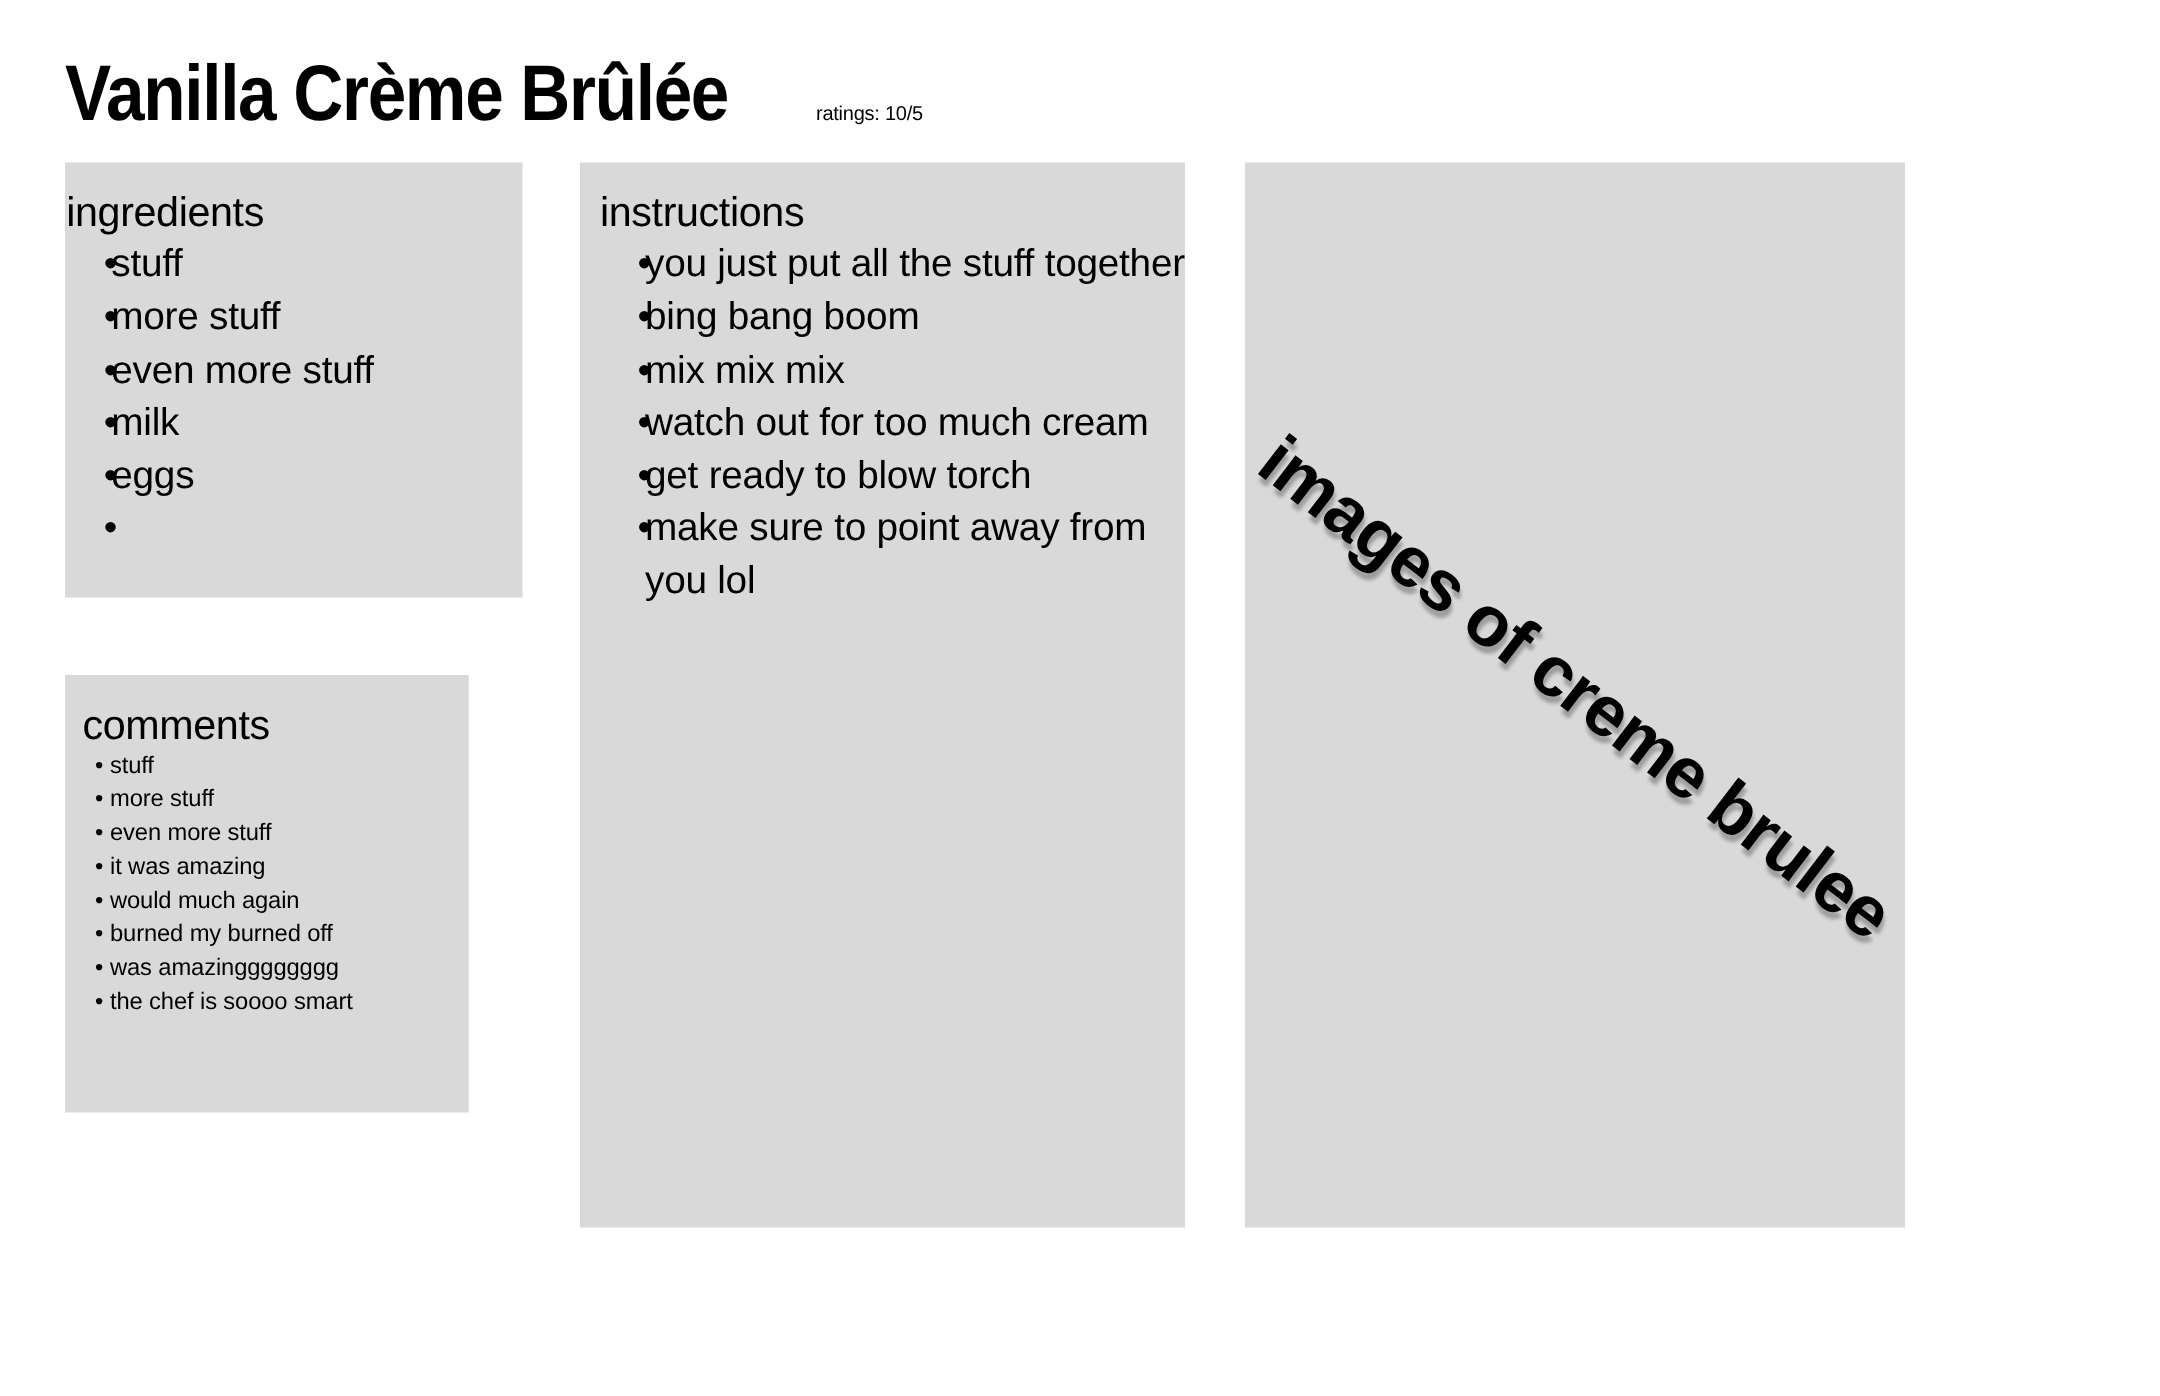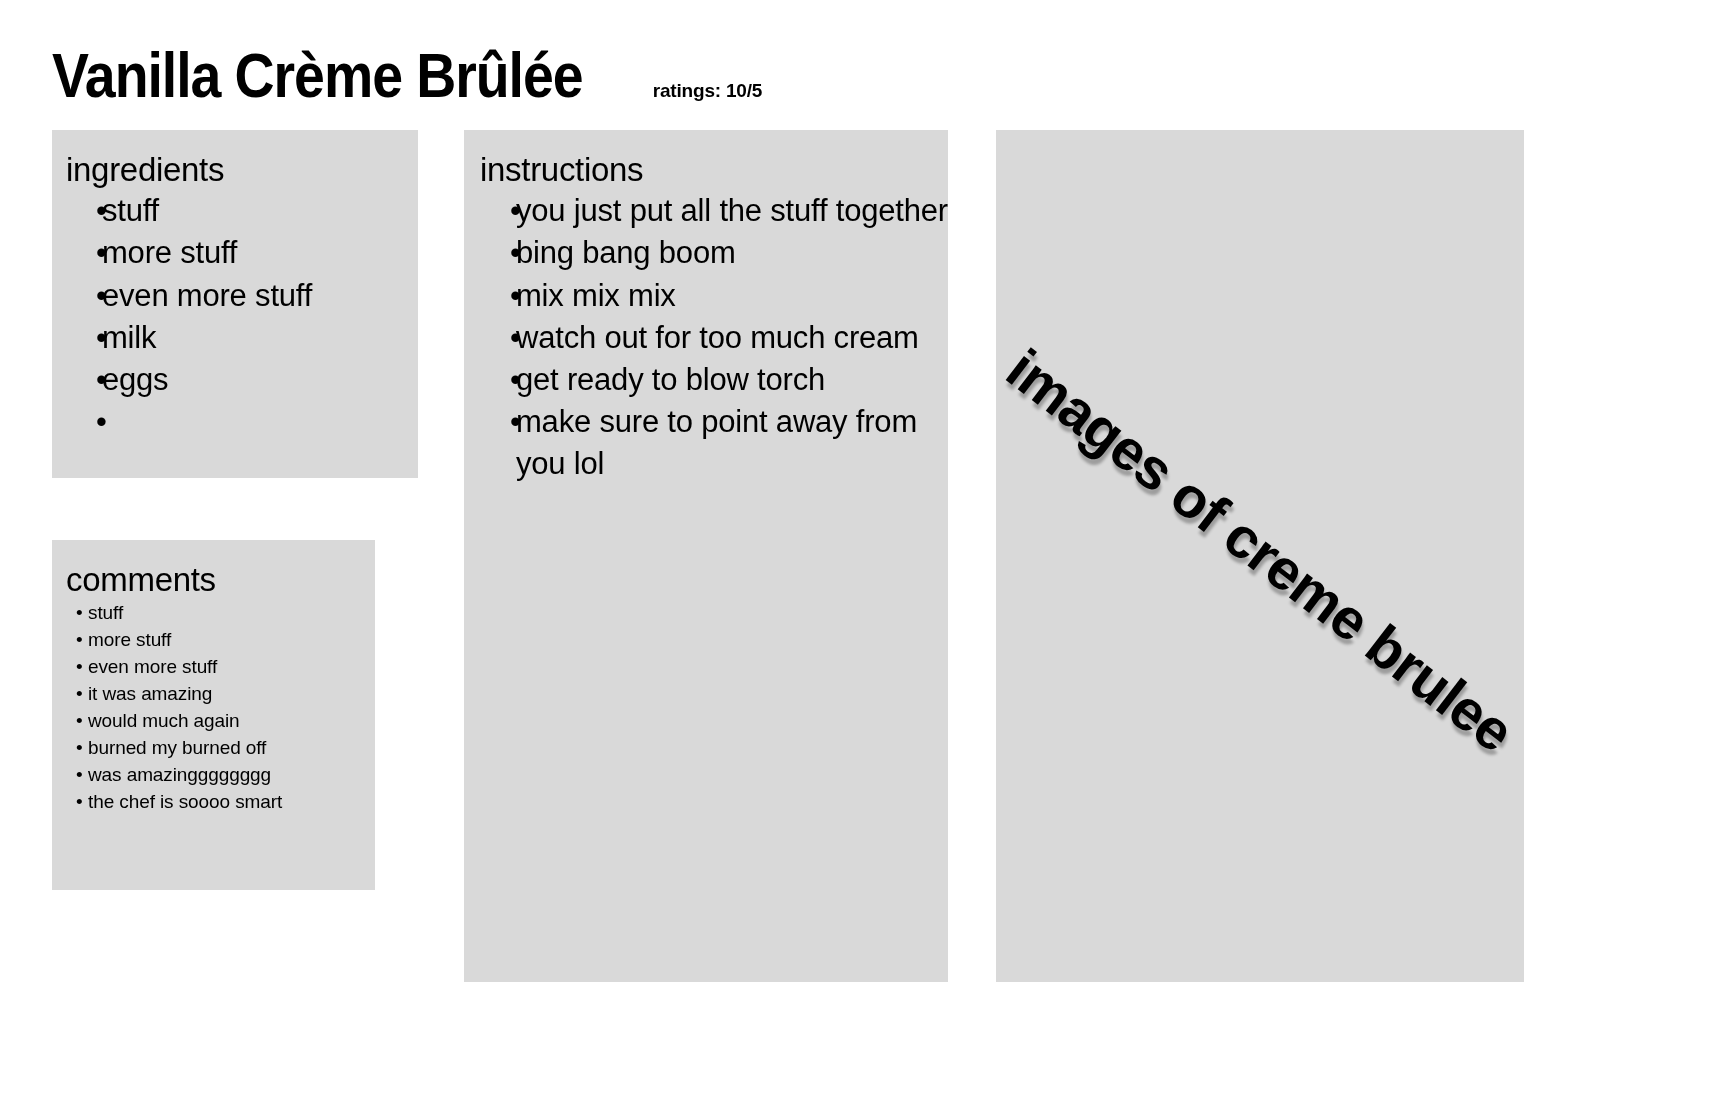--- a/index.html
+++ b/index.html
@@ -36,39 +36,39 @@
     font-size: 63px;
     font-weight: 700;
     letter-spacing: -1.2px;
     line-height: 1;
     transform: scaleX(0.88);
     transform-origin: left bottom;
     white-space: nowrap;
     margin: 0;
   }
   .ratings {
-    font-size: 19px;
-    font-weight: 700;
+    font-size: 16px;
+    font-weight: 400;
     letter-spacing: -0.2px;
     white-space: nowrap;
     transform: translateX(-62px);
   }
 
   
   .panel {
     position: absolute;
     background: #d9d9d9;
     box-sizing: border-box;
   }
   #panel-ingredients {
     left: 52px;
     top: 130px;
     width: 366px;
     height: 348px;
-    padding: 22px 18px 0 14px;
+    padding: 22px 18px 0 1px;
   }
   #panel-comments {
     left: 52px;
     top: 540px;
     width: 323px;
     height: 350px;
     padding: 22px 18px 0 14px;
   }
   #panel-instructions {
     left: 464px;

